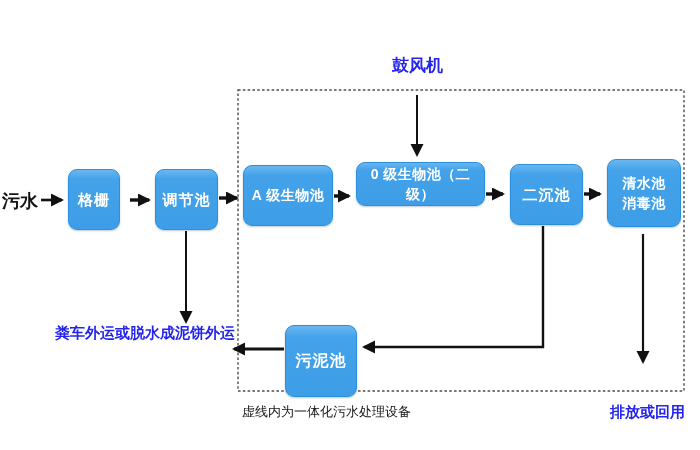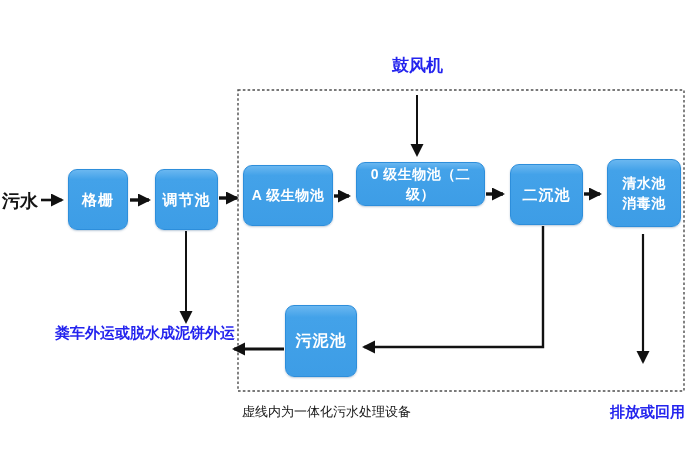--- a/index.html
+++ b/index.html
@@ -45,21 +45,21 @@
     <path d="M486,194 H503" stroke="#111" stroke-width="3.4" marker-end="url(#ah)"></path>
     <path d="M584,194 H600" stroke="#111" stroke-width="3.4" marker-end="url(#ah)"></path>
 
     <path d="M417,95 V155" stroke="#111" stroke-width="2" marker-end="url(#ah)"></path>
     <path d="M186,231 V322" stroke="#111" stroke-width="2" marker-end="url(#ah)"></path>
     <path d="M543,226 V347 H364" fill="none" stroke="#111" stroke-width="2.4" marker-end="url(#ah)"></path>
     <path d="M284,349 H234" stroke="#111" stroke-width="3" marker-end="url(#ah)"></path>
     <path d="M643,234 V362" stroke="#111" stroke-width="2.2" marker-end="url(#ah)"></path>
   </svg>
 
-  <div class="node node-sm" style="left:68px;top:169px;width:60px;height:61px;">
+  <div class="node node-sm" style="left:68px;top:169px;width:52px;height:61px;">
     <span>格栅</span>
   </div>
 
   <div class="node node-md" style="left:243px;top:165px;width:90px;height:61px;">
     <span>A 级生物池</span>
   </div>
 
   <div class="node node-sm" style="left:155px;top:169px;width:63px;height:61px;">
     <span>调节池</span>
   </div>
@@ -70,21 +70,21 @@
 
   <div class="node node-sm" style="left:510px;top:164px;width:73px;height:61px;">
     <span>二沉池</span>
   </div>
 
   <div class="node node-md" style="left:607px;top:159px;width:74px;height:68px;">
     <span>清水池</span>
     <span>消毒池</span>
   </div>
 
-  <div class="node node-sm" style="left:285px;top:305px;width:72px;height:72px;font-size:16px;">
+  <div class="node node-sm" style="left:285px;top:325px;width:72px;height:72px;font-size:16px;">
     <span>污泥池</span>
   </div>
 
   <div class="lbl lbl-black" style="left:2px;top:189px;font-size:18px;">污水</div>
 
   <div class="lbl lbl-blue" style="left:392px;top:54px;font-size:17px;">鼓风机</div>
 
   <div class="lbl lbl-blue" style="left:55px;top:324px;font-size:15px;">粪车外运或脱水成泥饼外运</div>
 
   <div class="lbl lbl-black" style="left:242px;top:403px;font-size:13px;font-weight:500;">虚线内为一体化污水处理设备</div>

